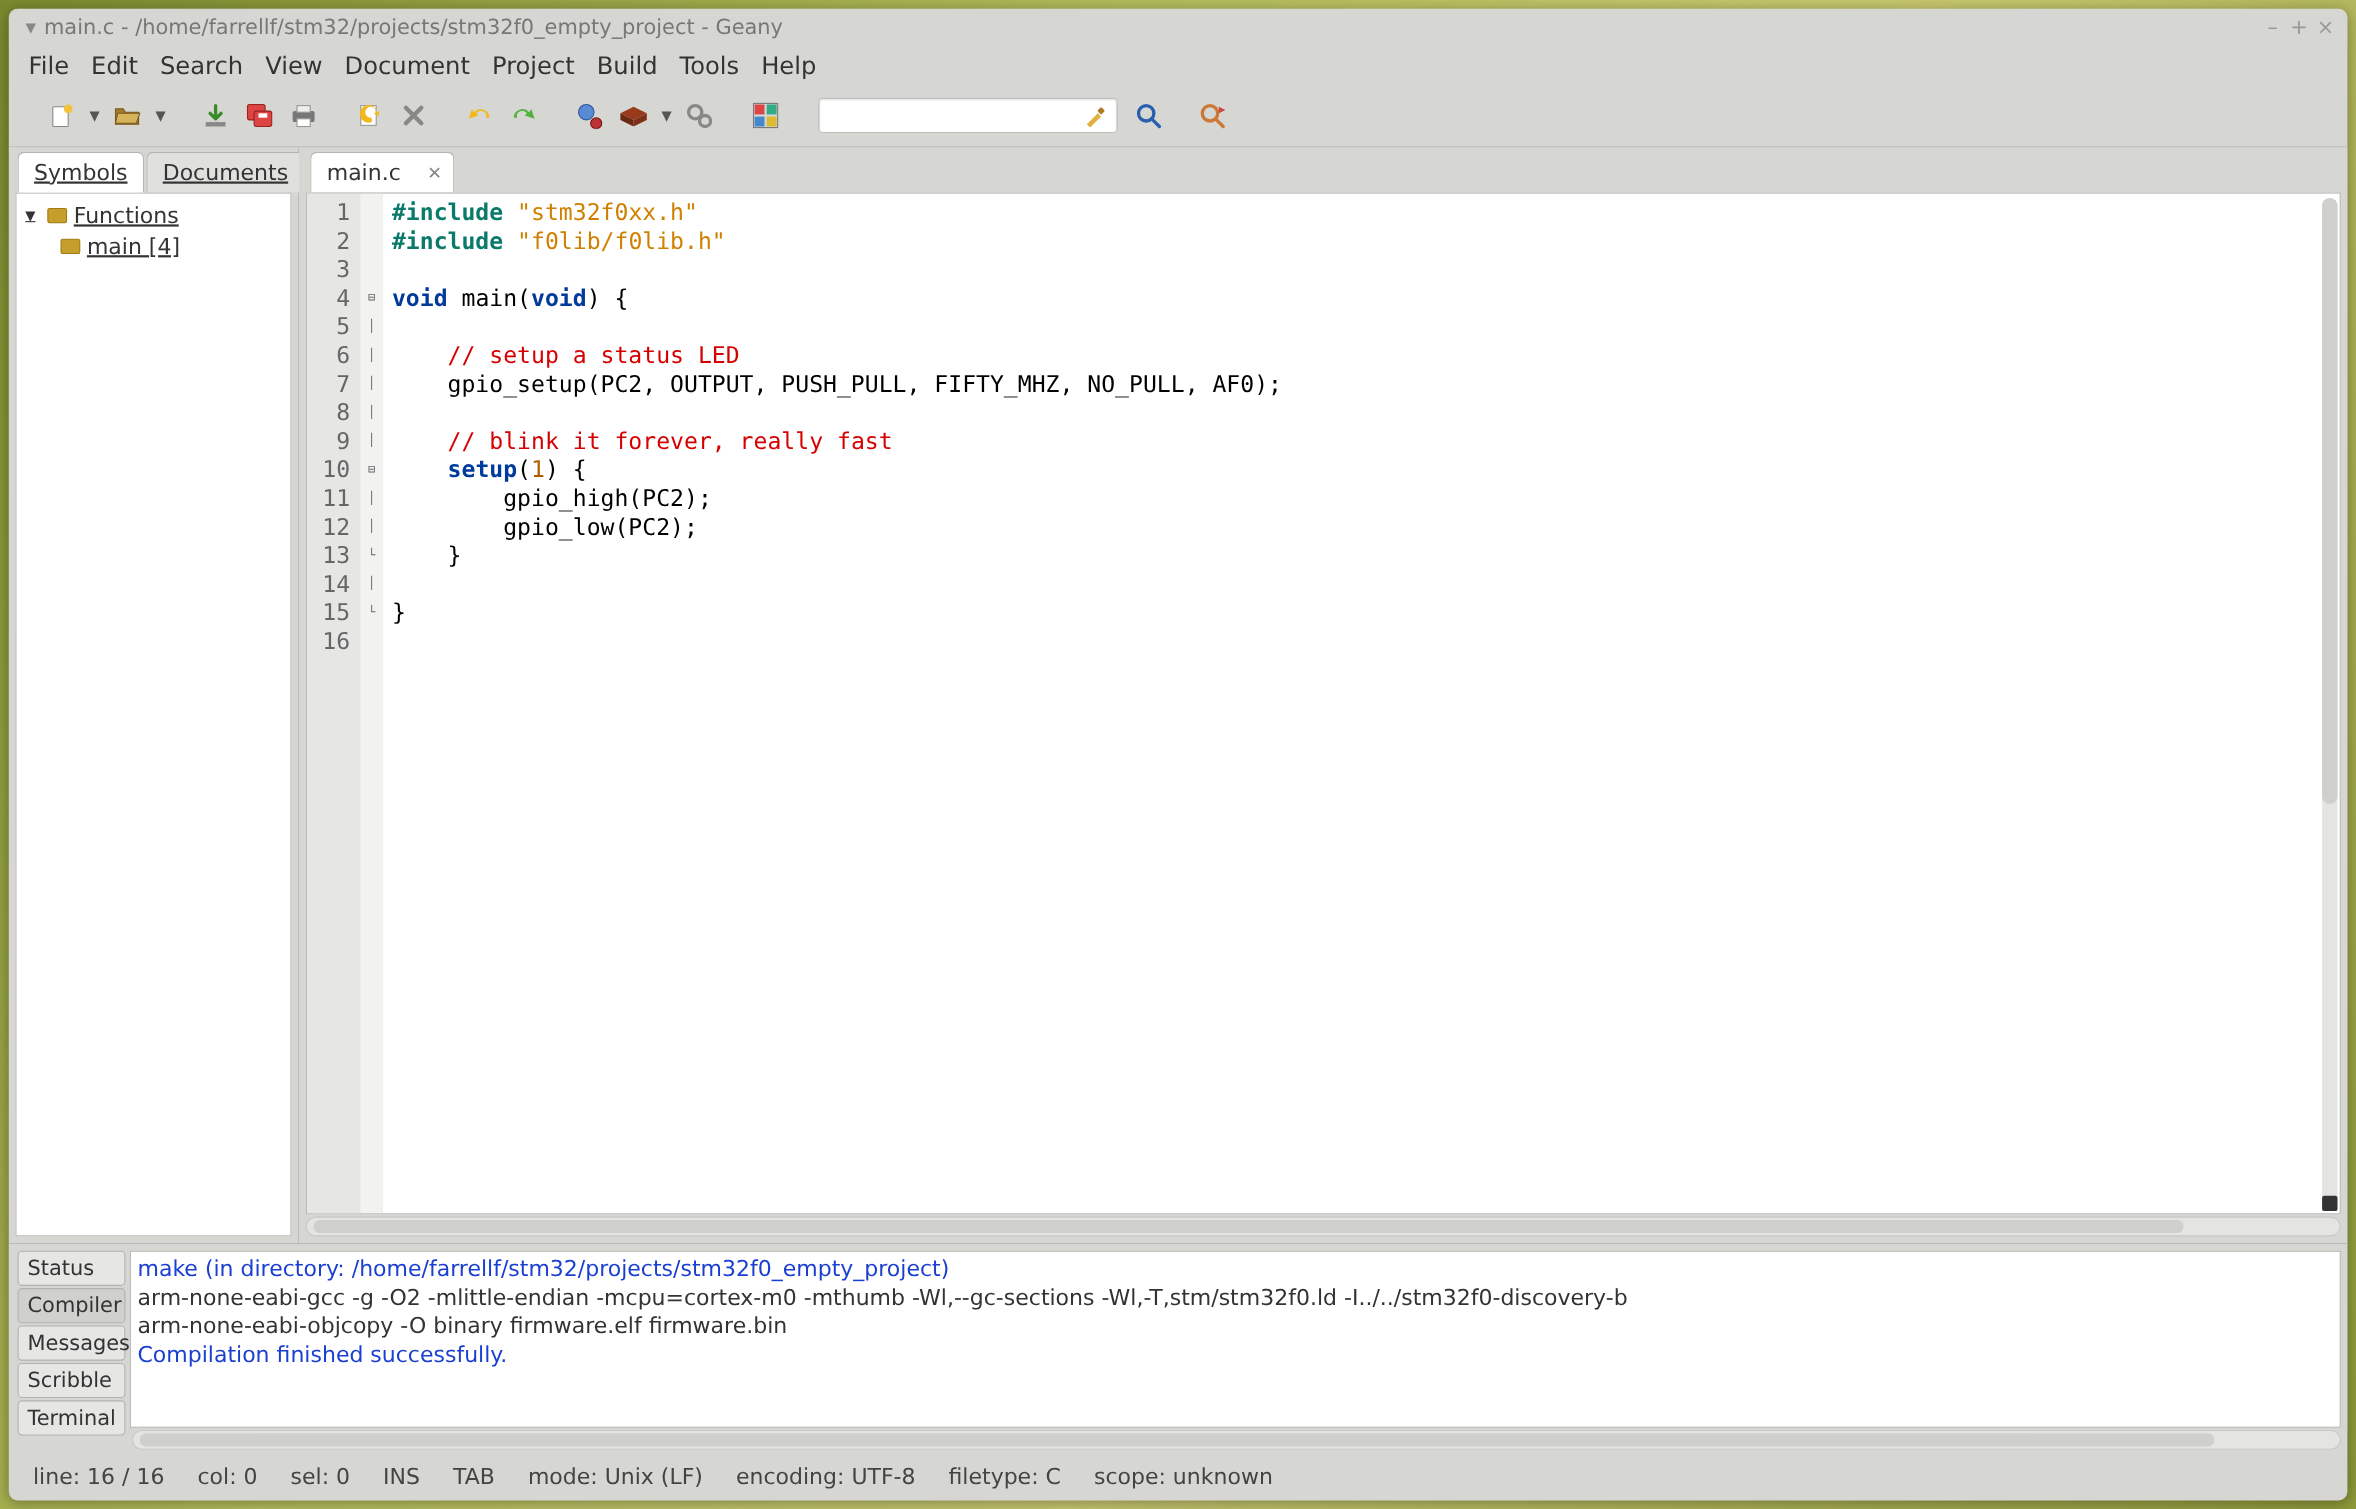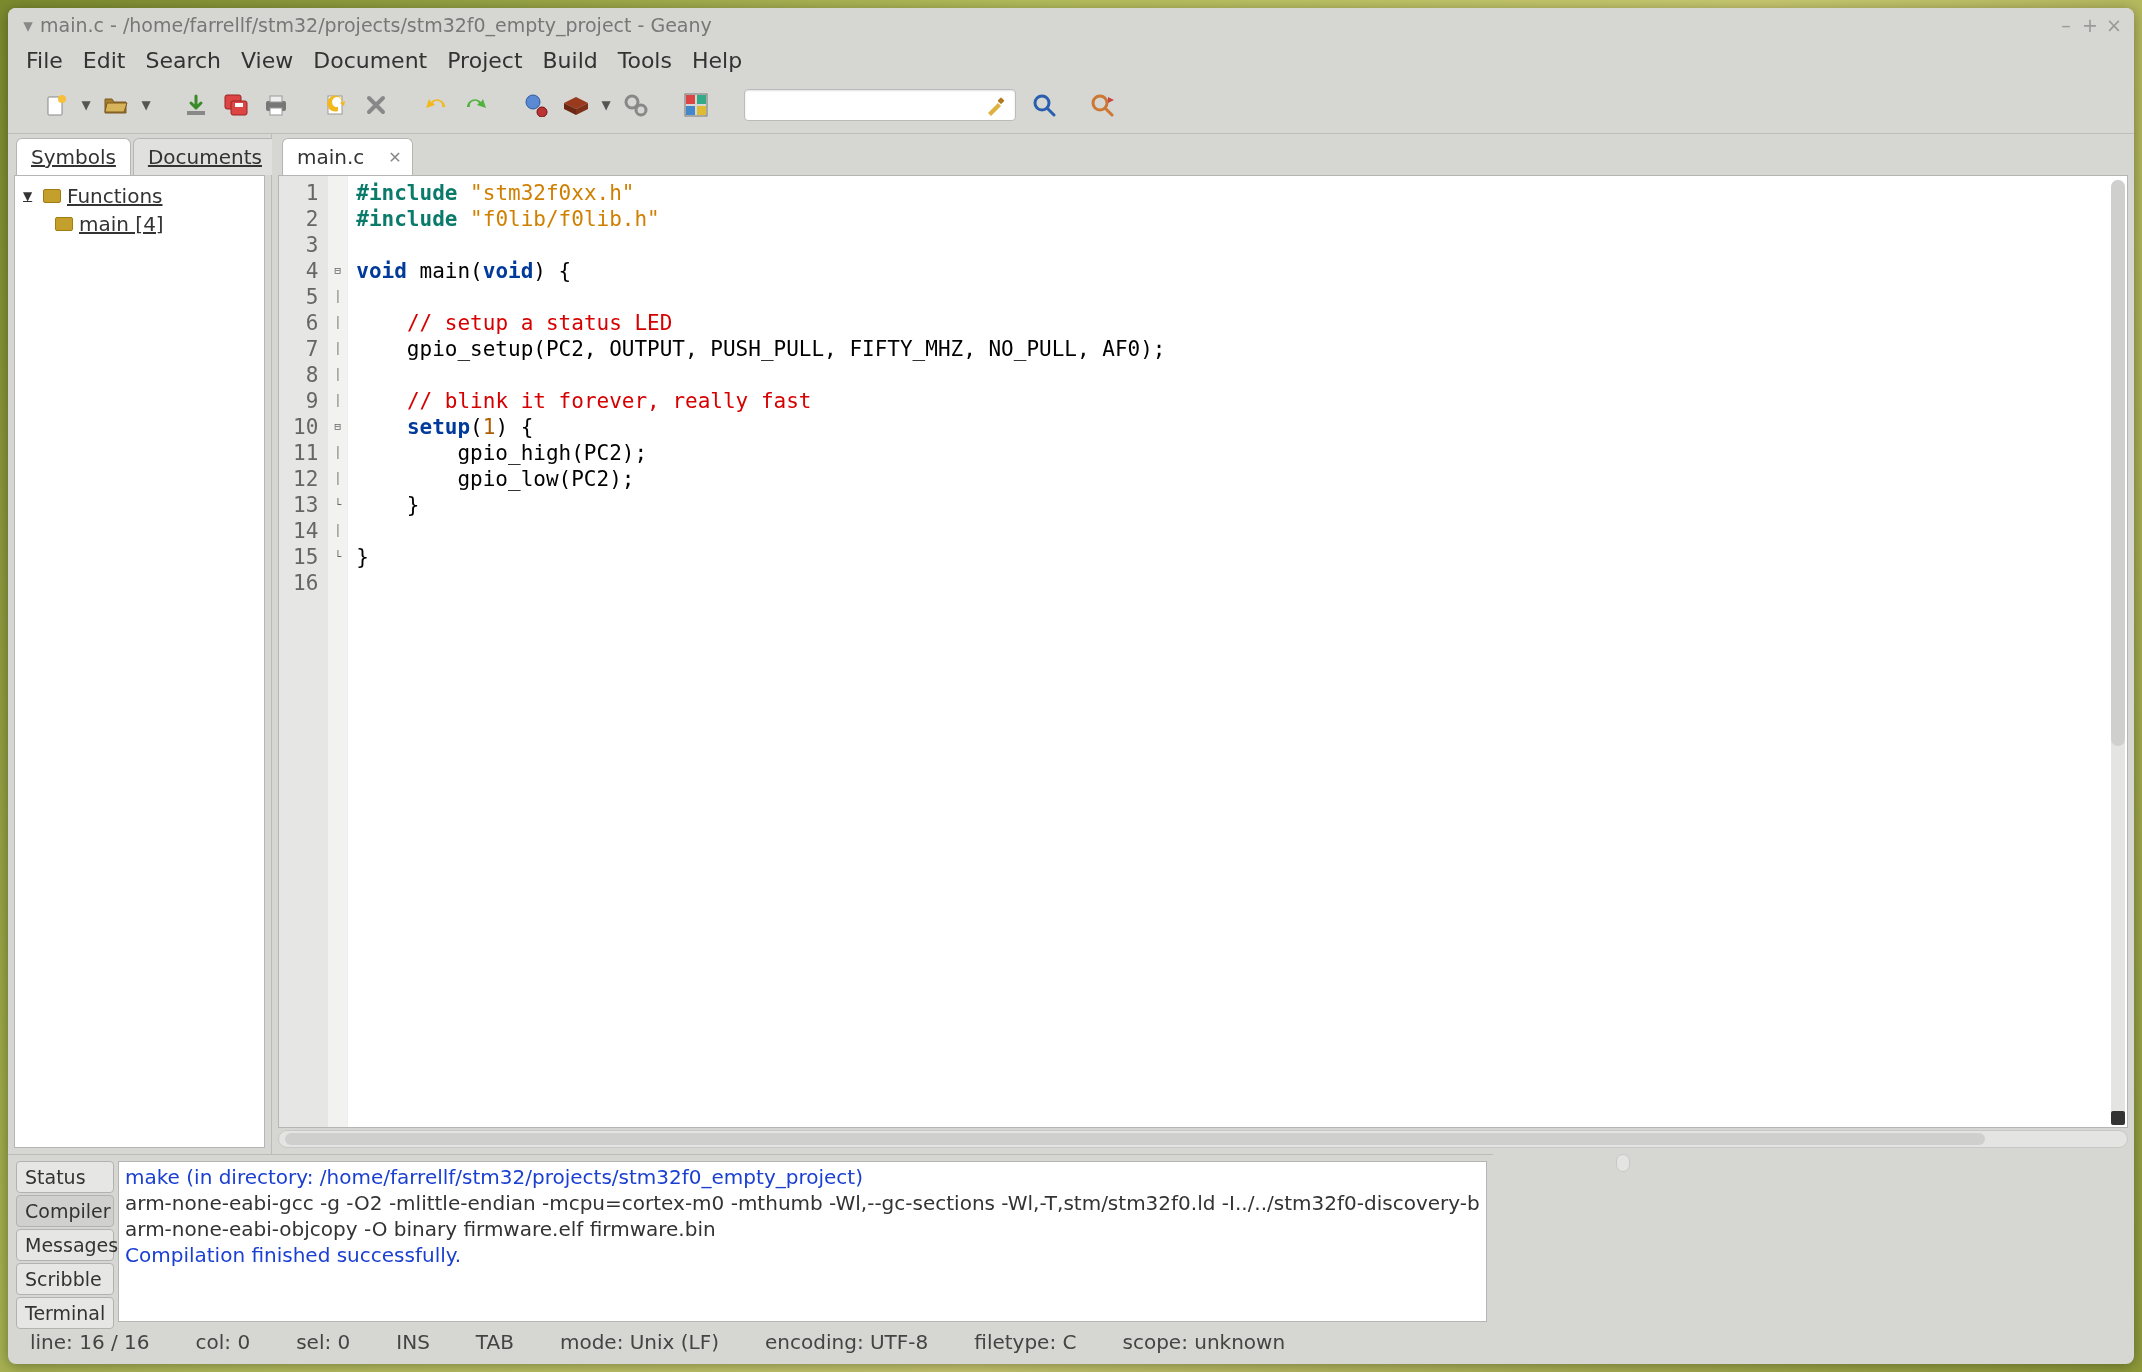--- a/index.html
+++ b/index.html
@@ -200,25 +200,25 @@
     font-size:20px; padding:2px 6px; overflow:hidden;
     line-height:26px; white-space:nowrap;
   }
   .bout .blue { color:#1a3fd1;}
   .bscroll {
     height:18px; background:#e4e4e2; border:1px solid #c8c8c6;
     margin:0 6px 6px 112px; border-radius:9px;
     display:flex; align-items:center;
   }
   .bscroll .thumb{ width:94%; height:12px; margin:0 6px; background:#cfcfcd; border-radius:6px;}
-  .bottomwrap{display:flex;flex-direction:row;gap:11px;}
+  .bottomwrap{display:flex;flex-direction:column;}
 
   
   .statusbar {
-    display:flex; gap:46px; padding:6px 22px 10px 22px;
+    display:flex; gap:30px; padding:6px 22px 10px 22px;
     font-size:20px; color:#444;text-align:center;
   }
 
   
   svg { display:block; }
 </style>
 </head>
 <body>
 
 <div class="window">

